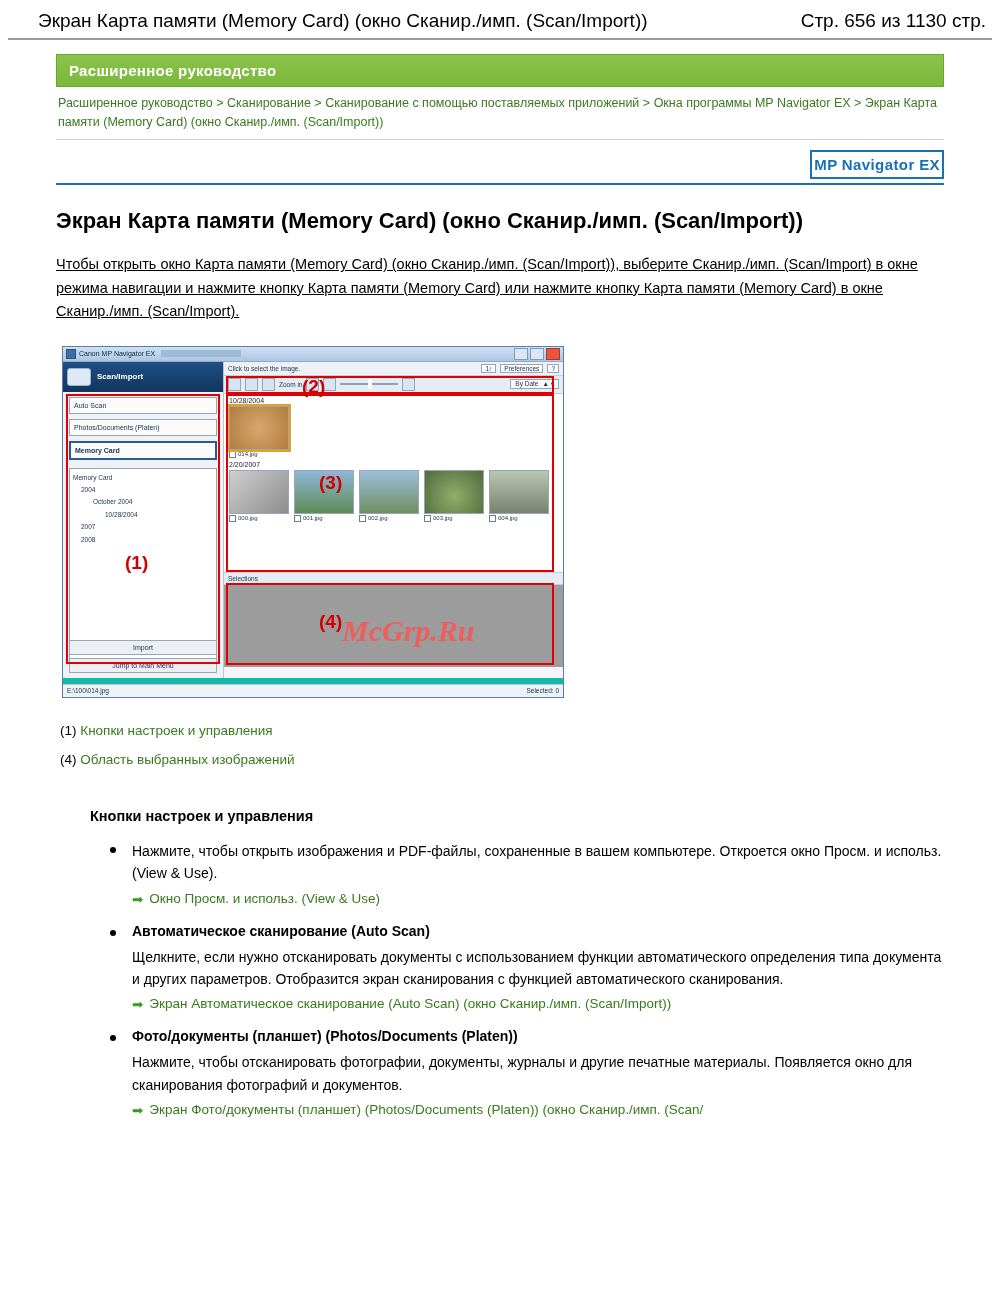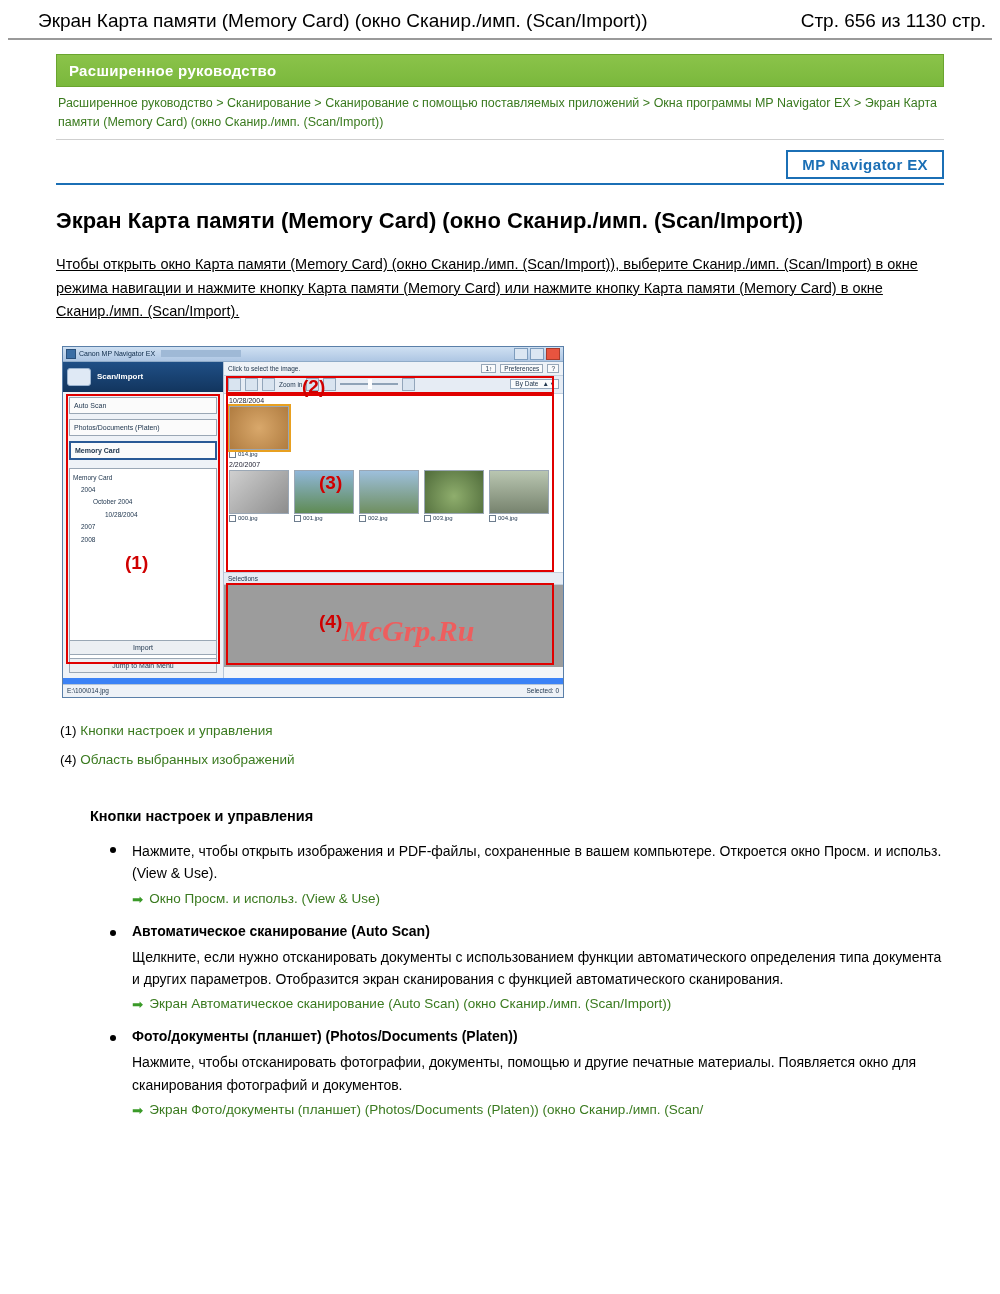--- a/index.html
+++ b/index.html
@@ -45,39 +45,39 @@
   .breadcrumb .current { color:#3a7a1f; }
 
   .doc-id { font-size:13px; margin:14px 0 0 2px; color:#000; }
 
   .brand-row { display:flex; justify-content:flex-end; margin-top:10px; }
   .brand-box {
     border:2px solid #1b6fb5;
     color:#1b6fb5;
     font-weight:bold;
     font-size:15px;
-    padding:4px 14px;
+    padding:4px 2px;
     letter-spacing:0.4px;
   }
   .brand-underline { height:2px; background:#1b6fb5; margin-top:4px; }
 
   h1.doc-title {
     font-size:22px;
     margin:22px 0 0 0;
     line-height:1.3;
     color:#000;
   }
   .para { font-size:14.5px; line-height:1.62; margin-top:18px;text-decoration:underline; }
 
   
   .shot {
     margin:22px 0 0 6px;
     width:500px; height:350px;
     border:1px solid #5a7fa8;
-    background:#3b82f6;
+    background:#14b8a6;
     position:relative;
     font-size:7px;
     color:#21374f;
   }
   .shot-title {
     height:14px; background:linear-gradient(to bottom,#cfe0f2,#aec6e3);
     display:flex; align-items:center; padding:0 3px; font-size:7px; color:#0b2948;
     border-bottom:1px solid #8fabc8;
   }
   .shot-title .sq { width:8px;height:8px;background:#3a6ea5;margin-right:3px;border:1px solid #28507c;}
@@ -348,21 +348,21 @@
       <div class="b-body">Щелкните, если нужно отсканировать документы с использованием функции автоматического определения типа документа и других параметров. Отобразится экран сканирования с функцией автоматического сканирования.</div>
       <div class="link-line">
         <span class="arrow">➡</span>
         <span>Экран Автоматическое сканирование (Auto Scan) (окно Сканир./имп. (Scan/Import))</span>
       </div>
     </li>
     <li>
       <div class="b-title">
         <span>Фото/документы (планшет) (Photos/Documents (Platen))</span>
       </div>
-      <div class="b-body">Нажмите, чтобы отсканировать фотографии, документы, помощью и другие печатные материалы. Появляется окно для сканирования фотографий и документов.</div>
+      <div class="b-body">Нажмите, чтобы отсканировать фотографии, документы, журналы и другие печатные материалы. Появляется окно для сканирования фотографий и документов.</div>
       <div class="link-line">
         <span class="arrow">➡</span>
         <span>Экран Фото/документы (планшет) (Photos/Documents (Platen)) (окно Сканир./имп. (Scan/</span>
       </div>
     </li>
   </ul>
 </div>
 
 <div class="watermark">McGrp.Ru</div>
 

